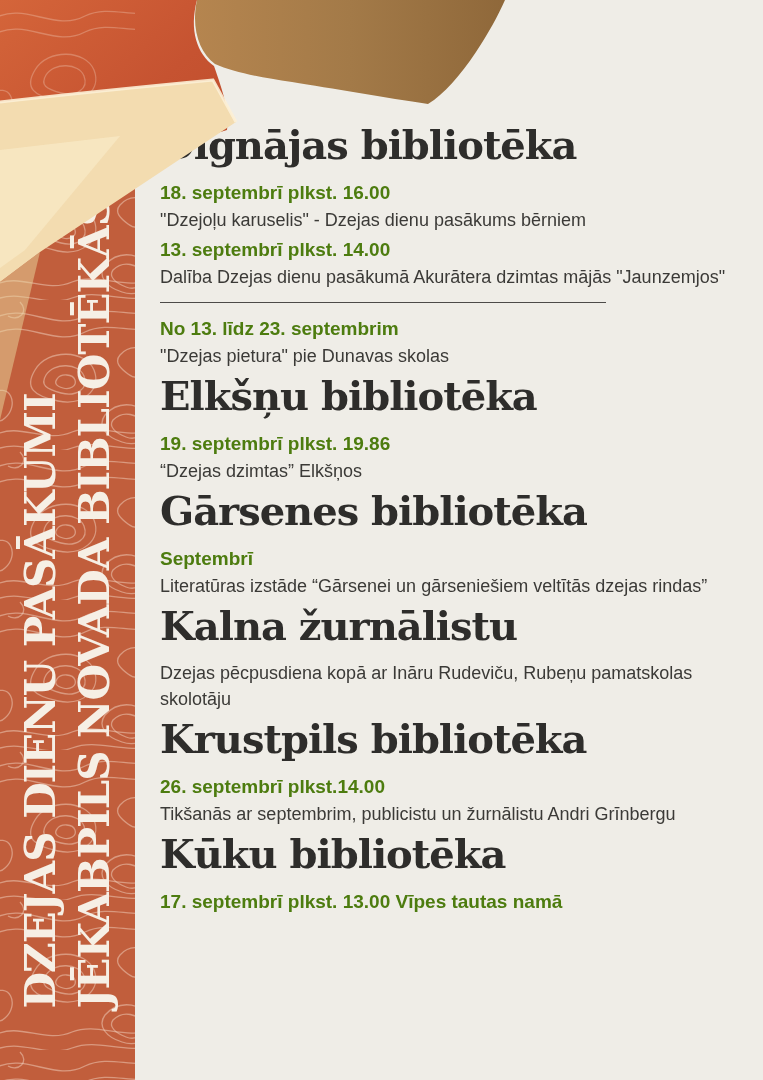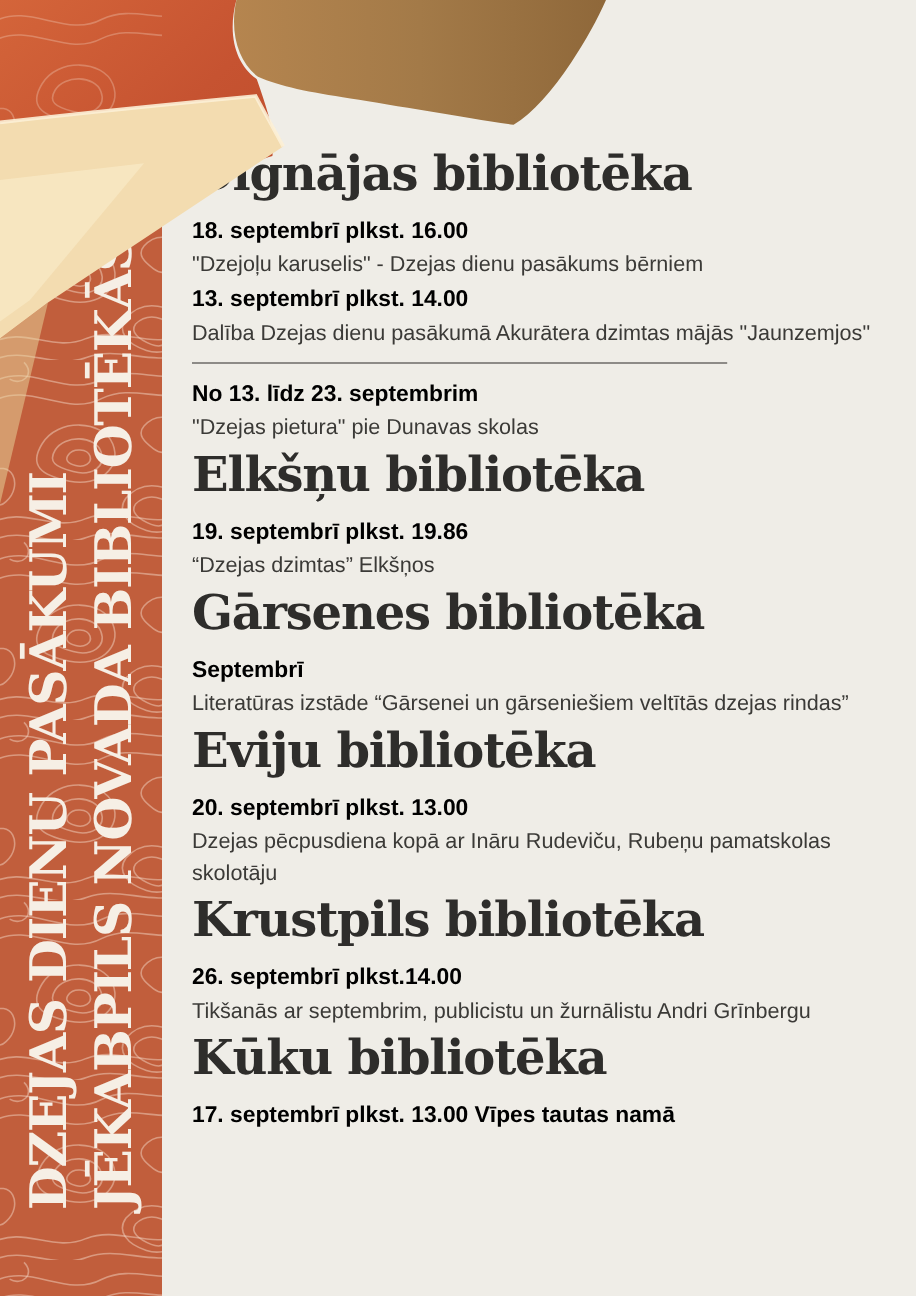--- a/index.html
+++ b/index.html
@@ -28,21 +28,21 @@
     position:absolute;left:160px;top:121px;width:600px;z-index:1;
   }
   .section{margin:0 0 3px 0;}
   .lib-heading{
     font-family:"DejaVu Serif",serif;font-weight:700;
     font-size:40px;line-height:48px;letter-spacing:-1px;
     color:#2e2d2b;margin:0 0 10px 0;
   }
   .event-when{
     font-size:19px;line-height:28px;font-weight:700;
-    color:#000000;margin:0;
+    color:#4d7c0f;margin:0;
   }
   .event-desc{
     font-size:18px;line-height:26px;font-weight:400;
     color:#3b3a37;margin:0;white-space:pre-line;
   }
   .divider{
     width:446px;border:none;border-top:1.6px solid #4d4b48;
     margin:12px 0 12px 0;
   }
 </style>
@@ -140,22 +140,21 @@
     <p class="event-desc">“Dzejas dzimtas” Elkšņos</p>
   </section>
 
   <section class="section">
     <h2 class="lib-heading">Gārsenes bibliotēka</h2>
     <p class="event-when">Septembrī</p>
     <p class="event-desc">Literatūras izstāde “Gārsenei un gārseniešiem veltītās dzejas rindas”</p>
   </section>
 
   <section class="section">
-    <h2 class="lib-heading">Eviju bibliotēka</h2>
-    <p class="event-when">20. septembrī plkst. 13.00</p>
+    <h2 class="lib-heading">Kalna žurnālistu</h2>
     <p class="event-desc">Dzejas pēcpusdiena kopā ar Ināru Rudeviču, Rubeņu pamatskolas
 skolotāju</p>
   </section>
 
   <section class="section">
     <h2 class="lib-heading">Krustpils bibliotēka</h2>
     <p class="event-when">26. septembrī plkst.14.00</p>
     <p class="event-desc">Tikšanās ar septembrim, publicistu un žurnālistu Andri Grīnbergu</p>
   </section>
 

